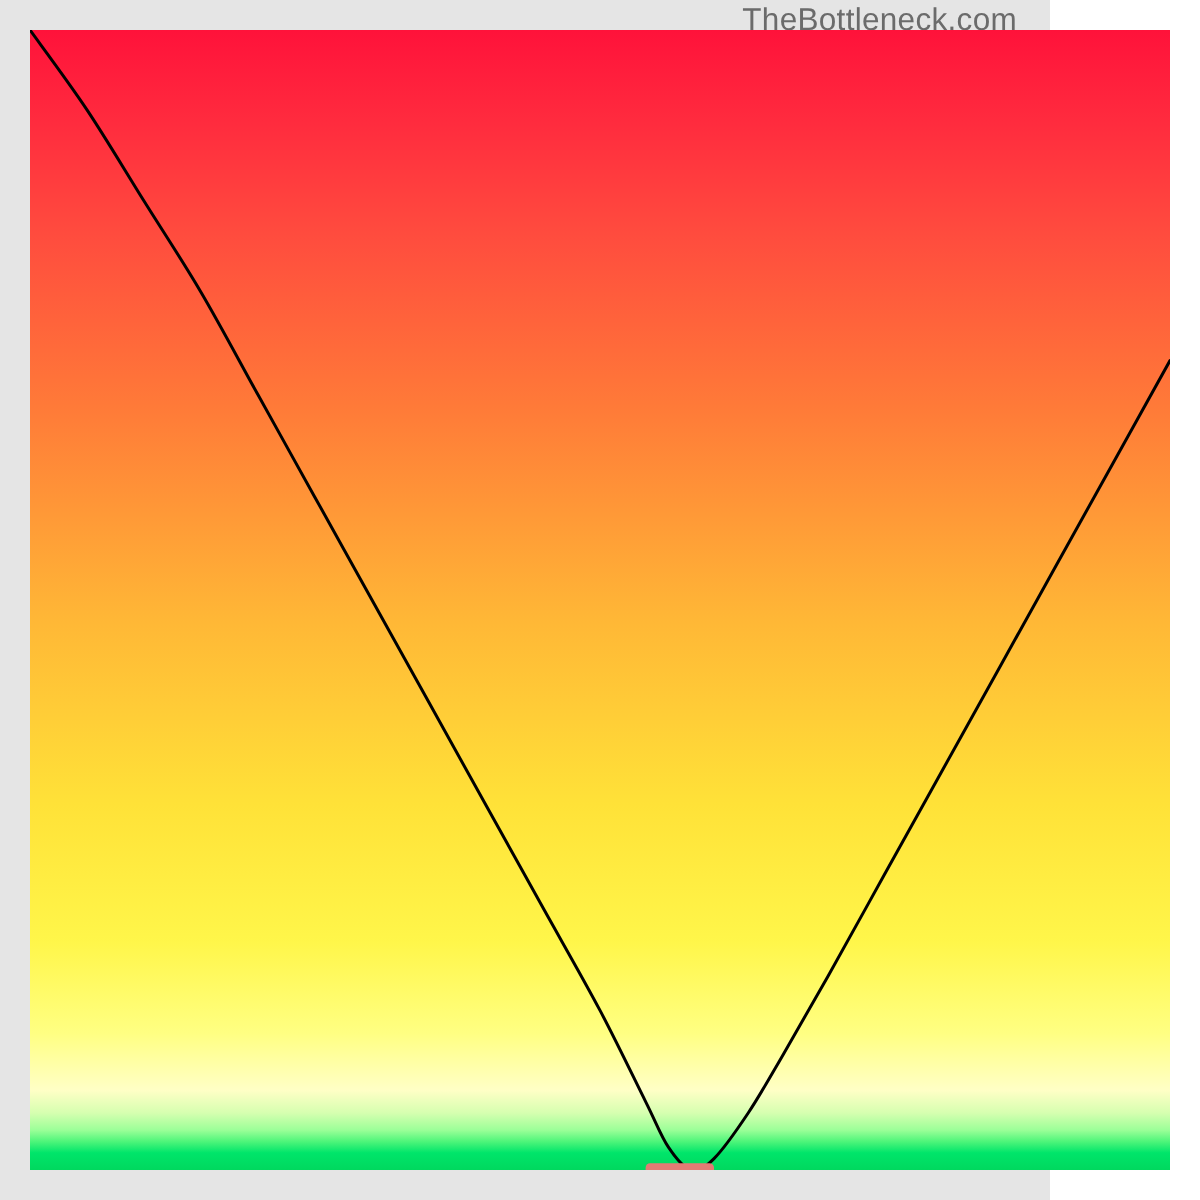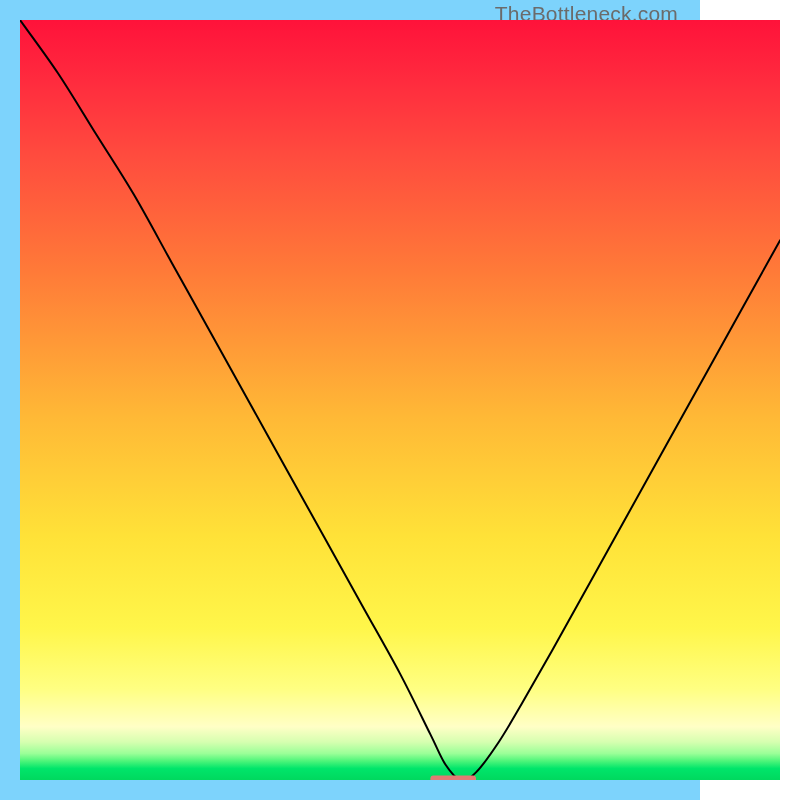--- a/index.html
+++ b/index.html
@@ -7,21 +7,21 @@
     padding: 0;
     width: 800px;
     height: 800px;
     overflow: hidden;
     font-family: Arial, Helvetica, sans-serif;
   }
   .frame {
     position: relative;
     width: 700px;
     height: 800px;
-    background: #7dd3fc;
+    background: #e5e5e5;
   }
   .plot-area {
     position: absolute;
     left: 20px;
     top: 20px;
     width: 760px;
     height: 760px;
     background: linear-gradient(to bottom,
       #ff123a 0%,
       #ff2b3e 8%,

